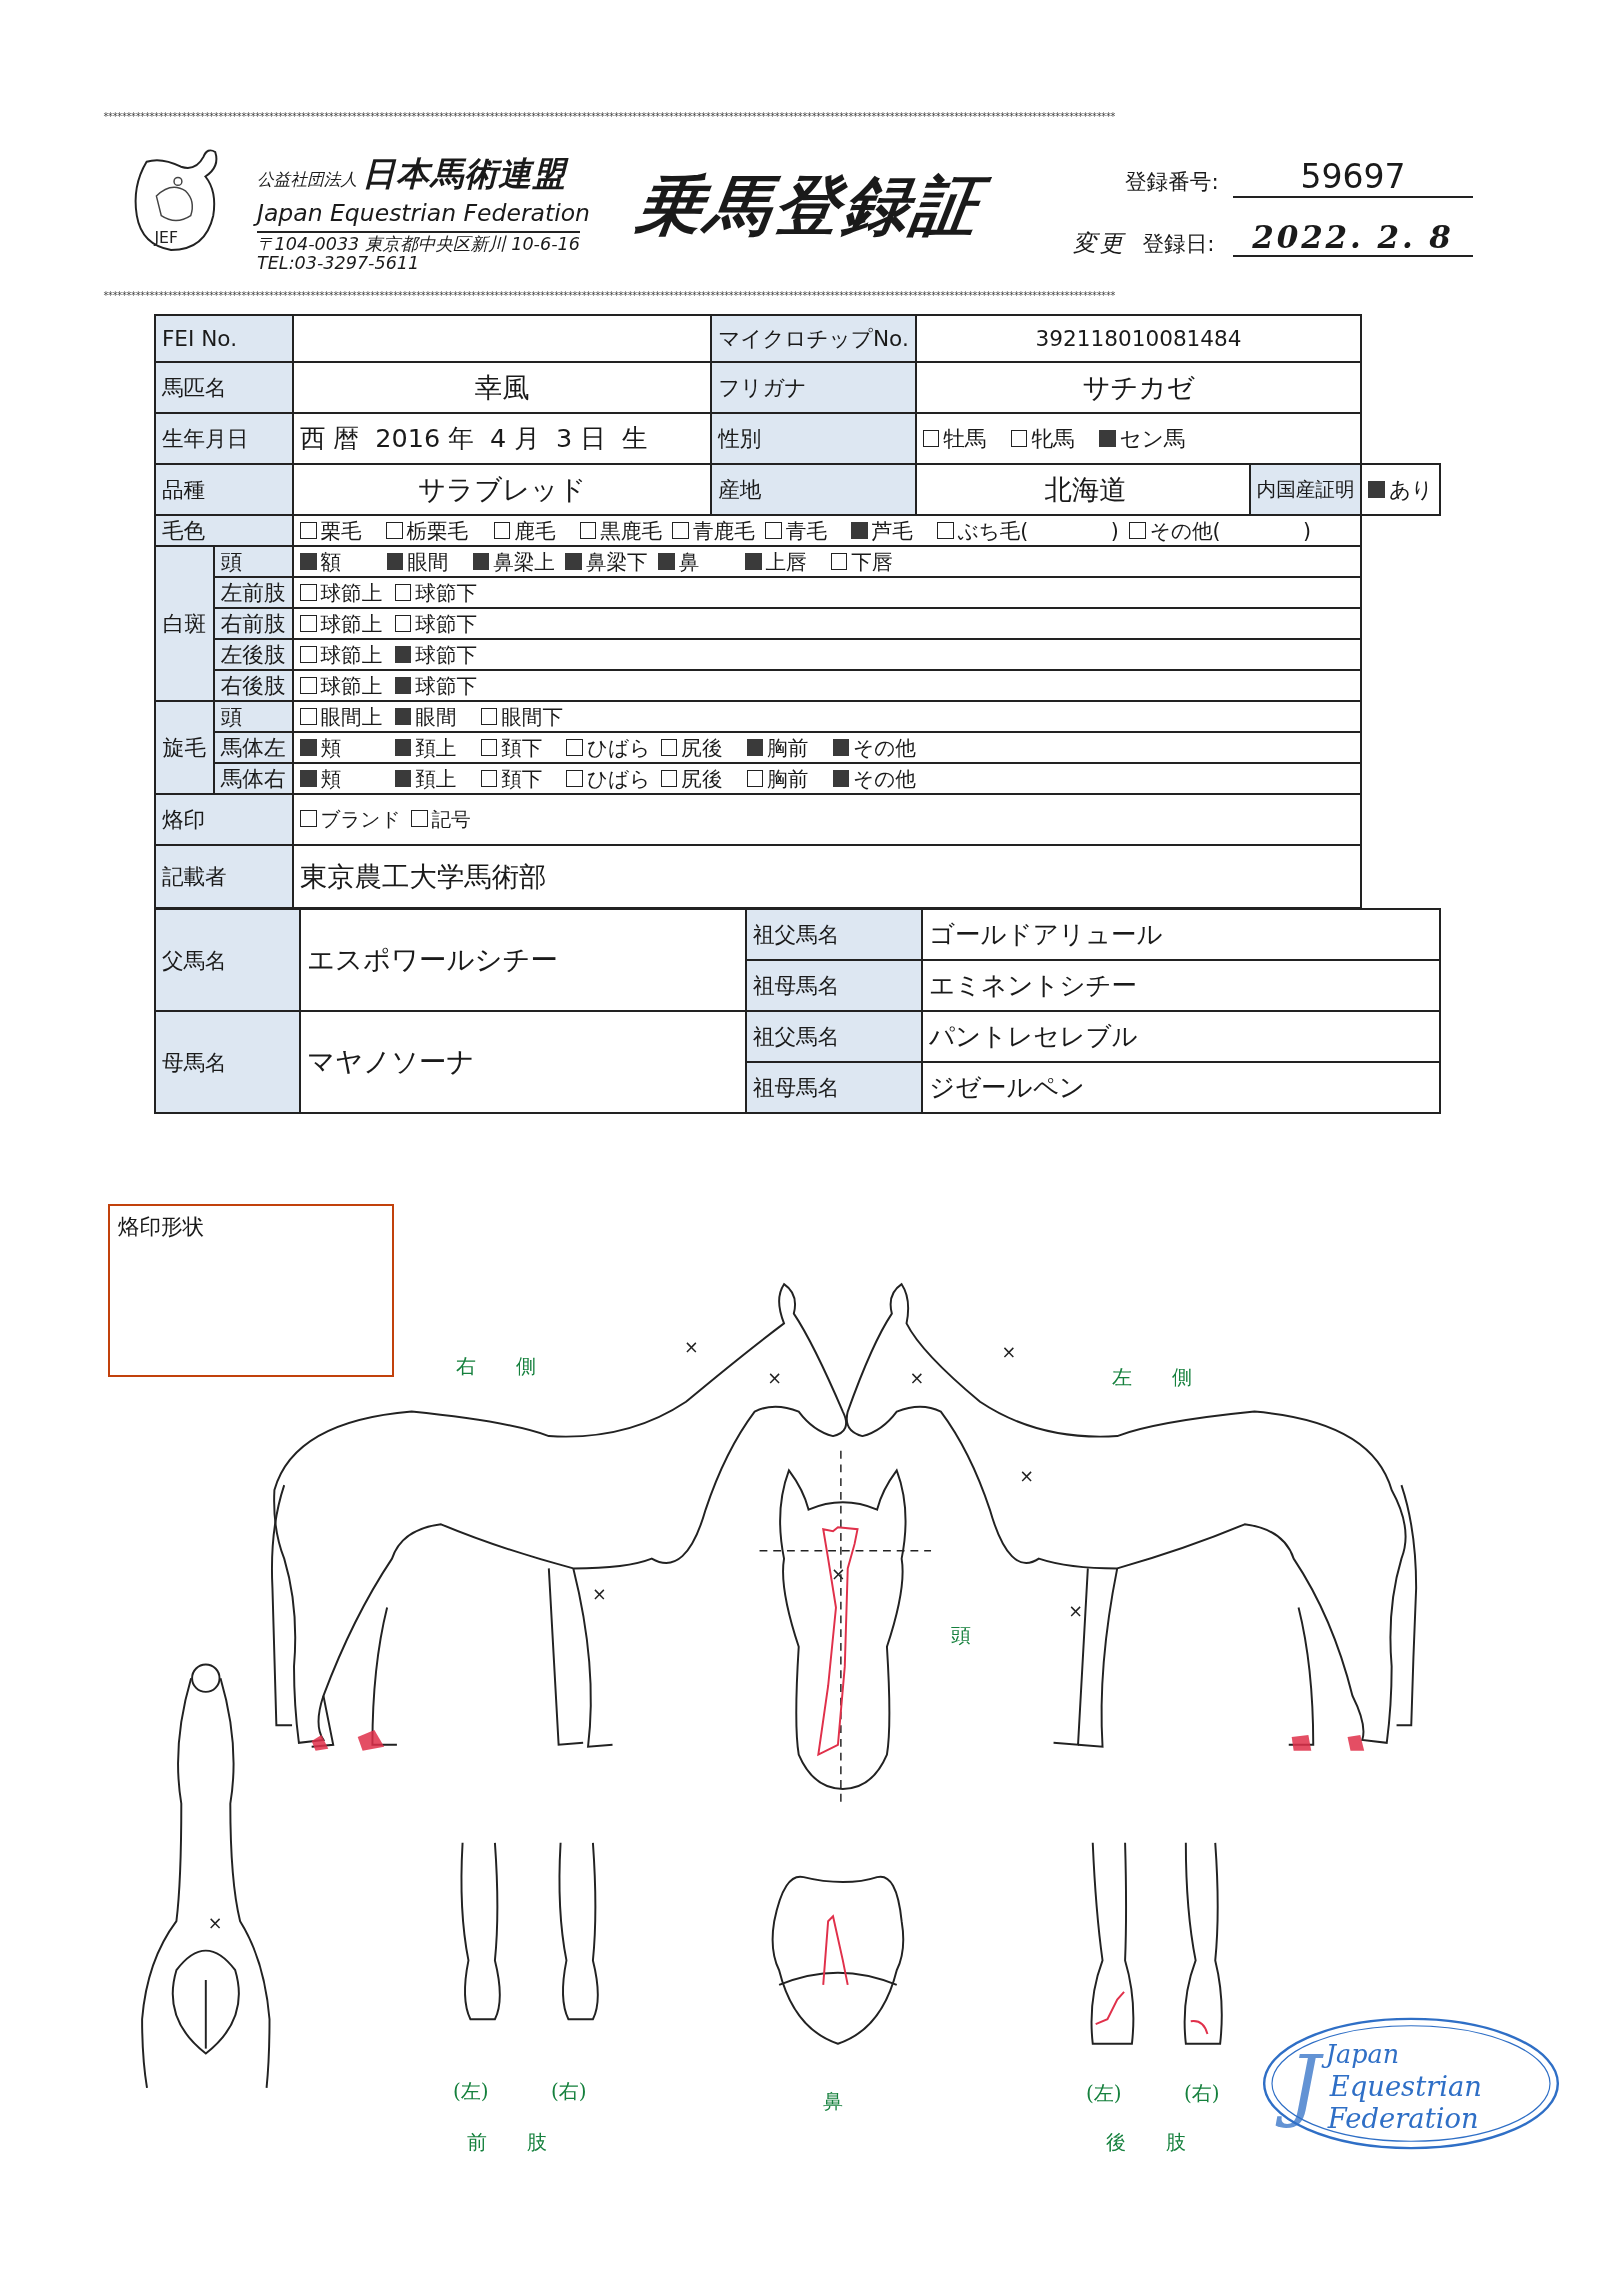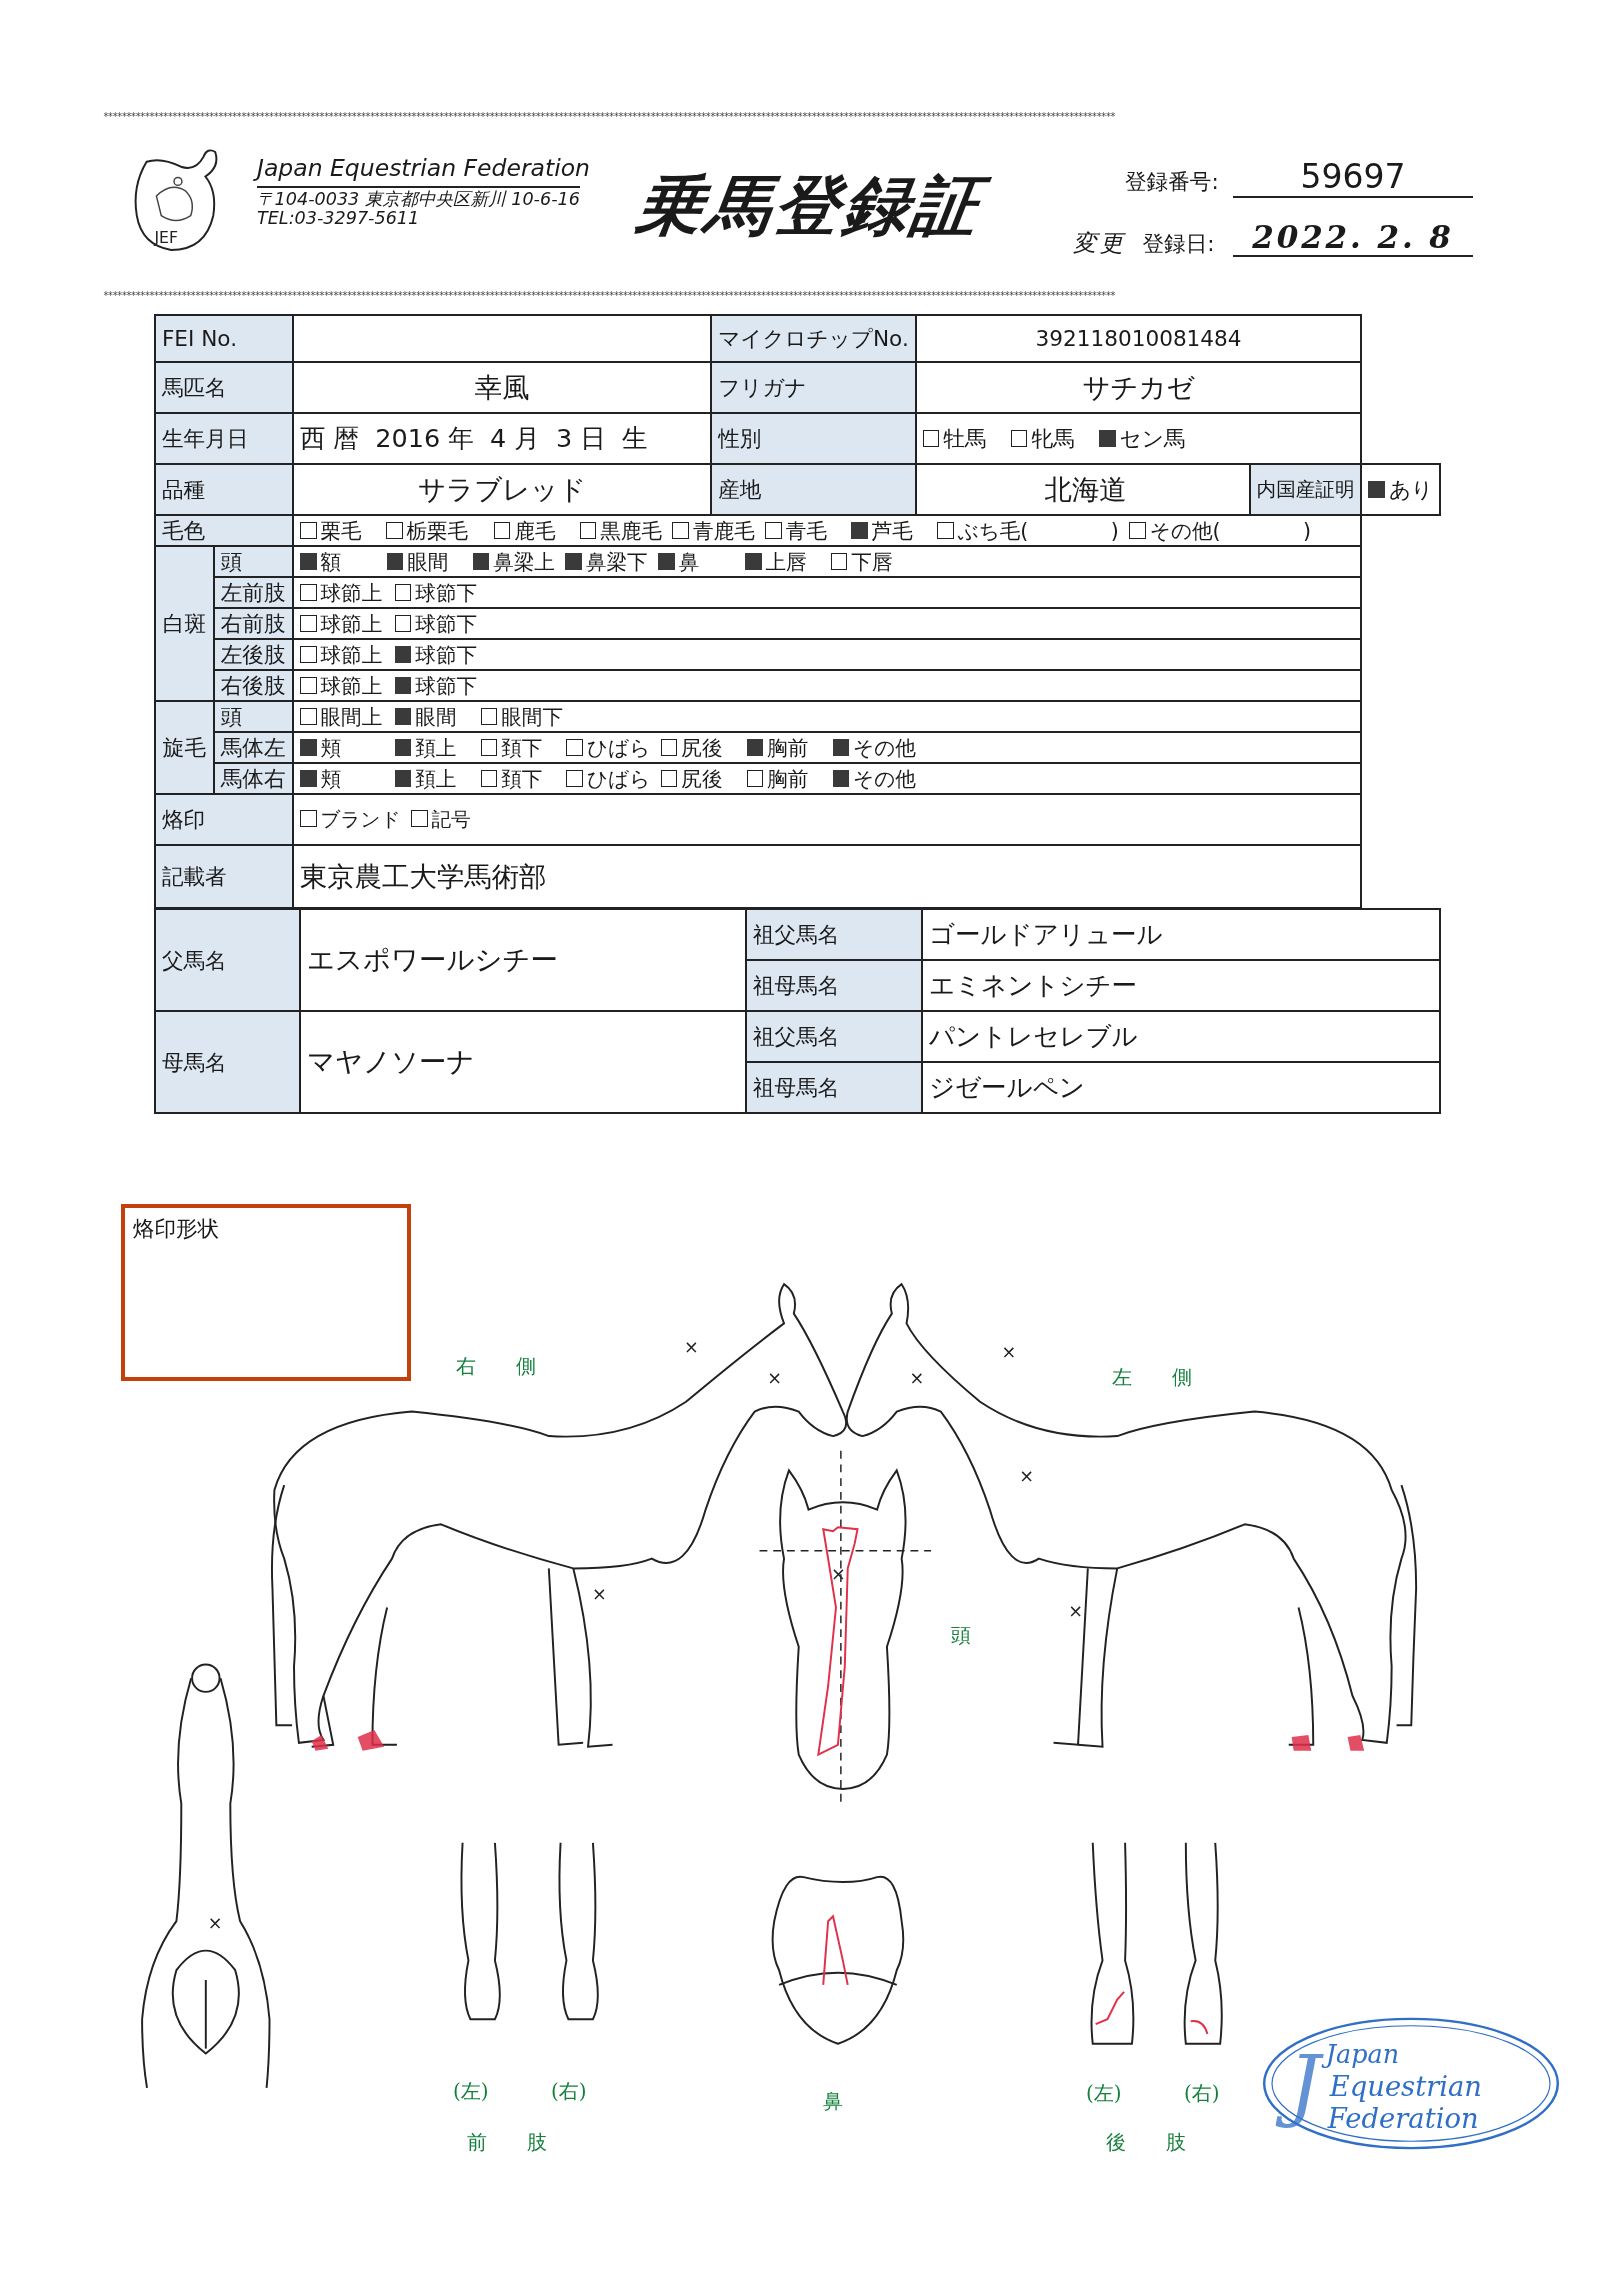--- a/index.html
+++ b/index.html
@@ -22,40 +22,41 @@
 
   table.form { position:absolute; left:154px; top:314px; width:1287px; border-collapse:collapse; font-size:21.6px; }
   table.form td { border:2px solid #222; padding:0 5.9px; height:29px; white-space:nowrap; }
   table.form td.lbl { background:#dde7f2; }
   table.form td.center { text-align:center; }
   .chk { display:inline-block; width:14.7px; height:14.7px; border:1.5px solid #222; vertical-align:-1px; margin-right:3.9px; background:#fff; }
   .chk.on { background:#3a3a3a; border-color:#3a3a3a; }
   .opt { display:inline-block; margin-right:17.6px; }
   .big { font-size:27.4px; }
 
-  .brandbox { position:absolute; left:121px; top:1204px; width:282px; height:169px; border:4px solid #c2410c; }
+  .brandbox { position:absolute; left:108px; top:1204px; width:282px; height:169px; border:2px solid #c2410c; }
   .brandbox span { position:absolute; left:7.8px; top:5.9px; font-size:21.6px; }
   .label { position:absolute; font-size:20px; font-family:"DejaVu Serif",serif; color:#15803d; }
   svg.draw { position:absolute; left:0; top:0; }
   .stamp { position:absolute; left:1259px; top:2014px; width:304px; height:139px; }
 </style>
 </head>
 <body>
 
 <div class="stars" style="top:111px;">****************************************************************************************************************************************************************************************************************************</div>
 <div class="stars" style="top:290px;">****************************************************************************************************************************************************************************************************************************</div>
 
 <svg class="logo" viewBox="0 0 100 110">
   <path d="M20 15 Q5 40 10 70 Q15 100 45 105 Q80 105 88 70 Q92 45 80 30 Q95 20 90 5 Q82 0 78 10 Q70 25 55 20 Q35 10 20 15 Z" fill="none" stroke="#222" stroke-width="2"></path>
   <path d="M30 50 Q45 35 60 45 Q70 55 65 70 Q50 80 35 70 Z" fill="none" stroke="#444" stroke-width="1.5"></path>
   <circle cx="52" cy="35" r="4" fill="none" stroke="#444" stroke-width="1.5"></circle>
   <text x="28" y="98" font-size="16" font-family="DejaVu Sans, sans-serif" fill="#222">JEF</text>
 </svg>
 
 <div class="org">
+  <div><span class="jp-small">公益社団法人</span> <span class="jp-big">日本馬術連盟</span></div>
   <div class="en">Japan Equestrian Federation</div>
   <div class="rule"></div>
   <div class="addr">〒104-0033 東京都中央区新川 10-6-16</div>
   <div class="addr">TEL:03-3297-5611</div>
 </div>
 
 <div class="title">乗馬登録証</div>
 
 <div class="reg" style="left:1125px; top:167px;">
   <span>登録番号:</span>

